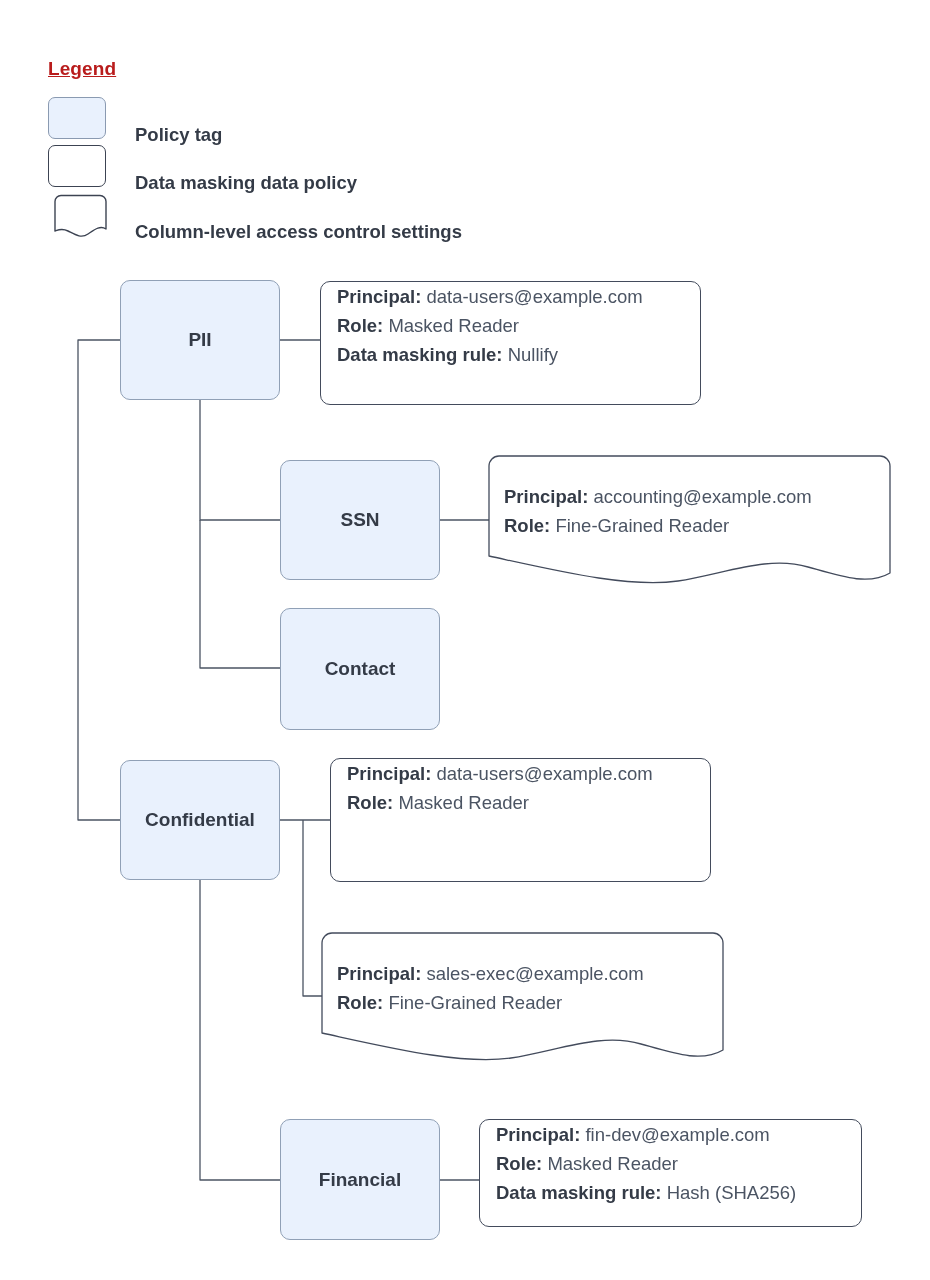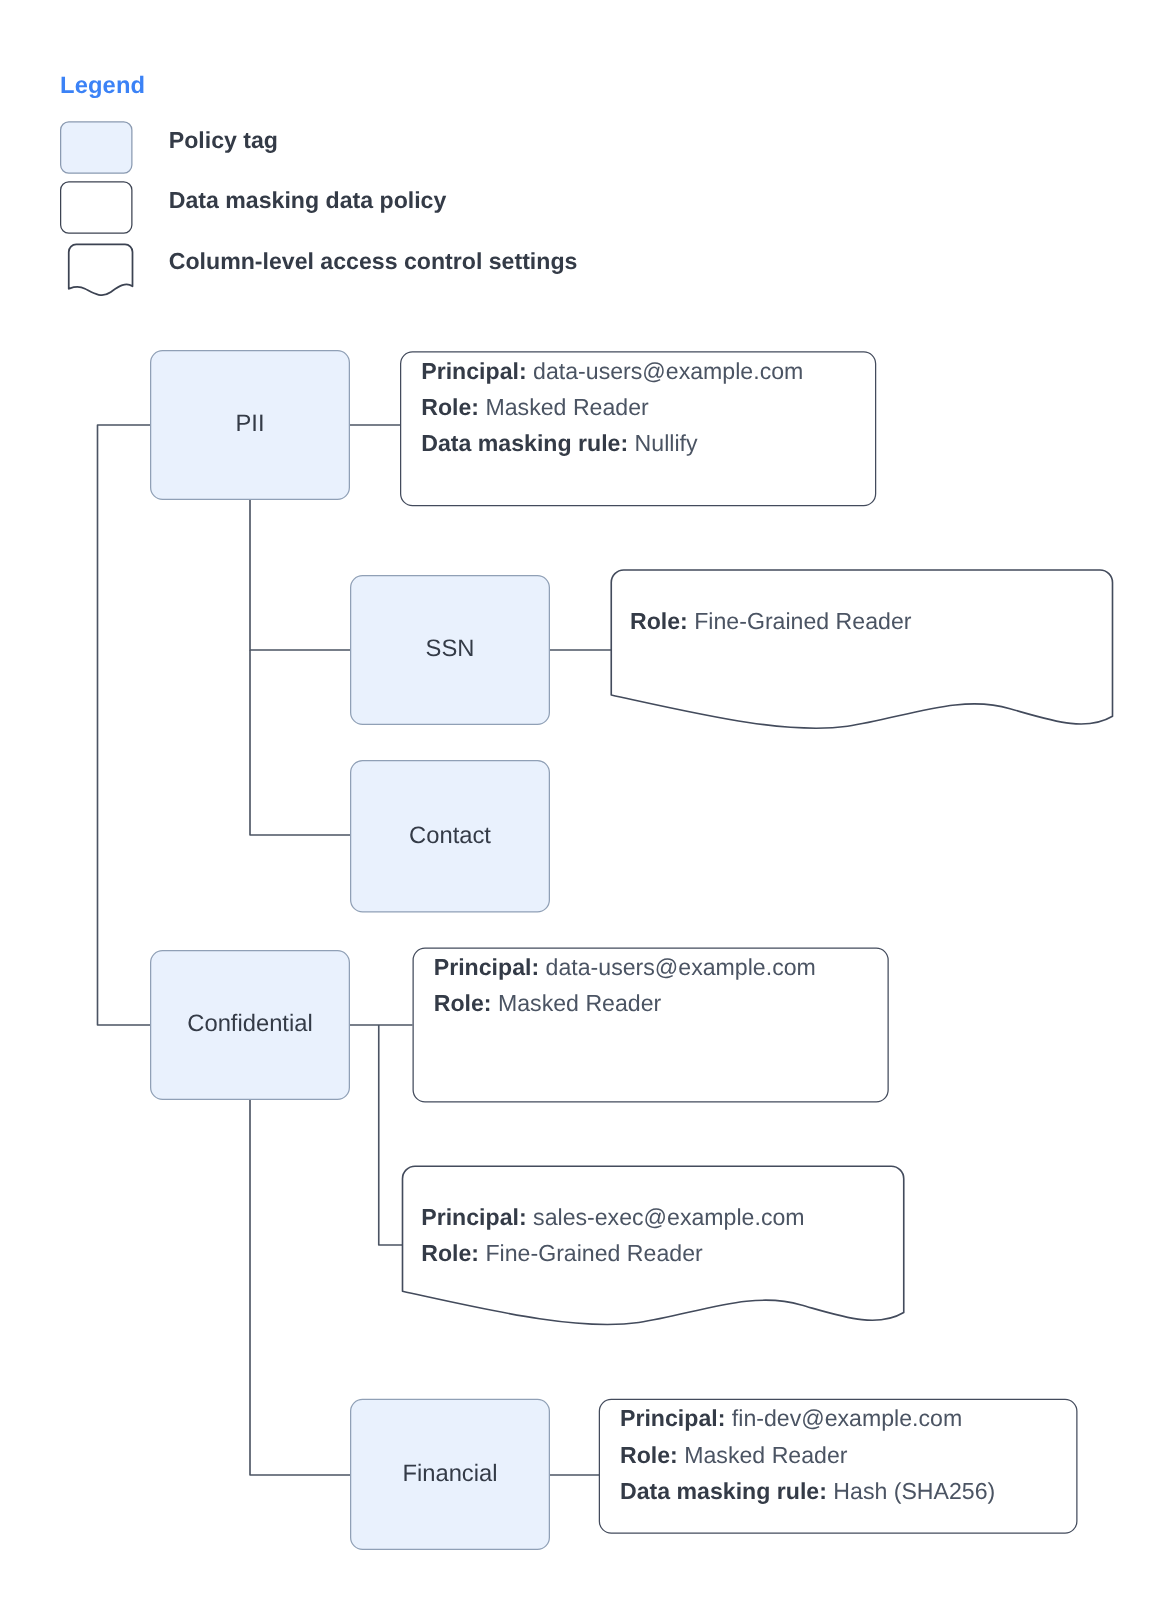--- a/index.html
+++ b/index.html
@@ -29,21 +29,22 @@
     pointer-events: none;
   }
   
   #legend-title {
     position: absolute;
     left: 48px;
     top: 58px;
     font-size: 19px;
     font-weight: bold;
     letter-spacing: 0.1px;
-    color: #3b82f6;
+    color: #b91c1c;
+    text-decoration: underline;
   }
   .legend-row {
     position: absolute;
     left: 48px;
     height: 46px;
   }
   .legend-swatch {
     position: absolute;
     left: 0;
     top: 0;
@@ -54,21 +55,21 @@
     border-radius: 7px;
     background: #ffffff;
   }
   .legend-swatch.tag {
     background: #e9f1fd;
     border-color: #8a9ab1;
   }
   .legend-label {
     position: absolute;
     left: 87px;
-    top: 4px;
+    top: 27px;
     font-size: 18.5px;
     font-weight: bold;
     white-space: nowrap;
     color: #343b47;
   }
   .legend-doc-svg {
     position: absolute;
     left: 0;
     top: 0;
   }
@@ -76,21 +77,21 @@
   .tag-node {
     position: absolute;
     box-sizing: border-box;
     background: #e9f1fd;
     border: 1.3px solid #90a0b6;
     border-radius: 10px;
     display: flex;
     align-items: center;
     justify-content: center;
     font-size: 19px;
-    font-weight: normal;
+    font-weight: bold;
     color: #343b47;
   }
   
   .policy-box {
     position: absolute;
     box-sizing: border-box;
     background: #ffffff;
     border: 1.3px solid #434b5c;
     border-radius: 10px;
     display: flex;
@@ -202,20 +203,21 @@
     </div>
   </div>
 
   <div class="doc-box" style="left:488px; top:455px; width:404px; height:132px;">
     <svg width="404" height="132" viewBox="0 0 404 132">
       <path d="M1,11 a10,10 0 0 1 10,-10 H392 a10,10 0 0 1 10,10 V118
                C380,131 352,121 320,112 C280,100 236,119 190,126
                C140,133 70,116 1,101 Z" fill="#ffffff" stroke="#434b5c" stroke-width="1.3" stroke-linejoin="round"></path>
     </svg>
     <div class="doc-lines" style="top:27px;">
+      <div><span class="k">Principal:</span> <span>accounting@example.com</span></div>
       <div><span class="k">Role:</span> <span>Fine-Grained Reader</span></div>
     </div>
   </div>
 
   <div class="policy-box" style="left:330px; top:758px; width:381px; height:124px;">
     <div class="policy-lines">
       <div><span class="k">Principal:</span> <span>data-users@example.com</span></div>
       <div><span class="k">Role:</span> <span>Masked Reader</span></div>
     </div>
   </div>

